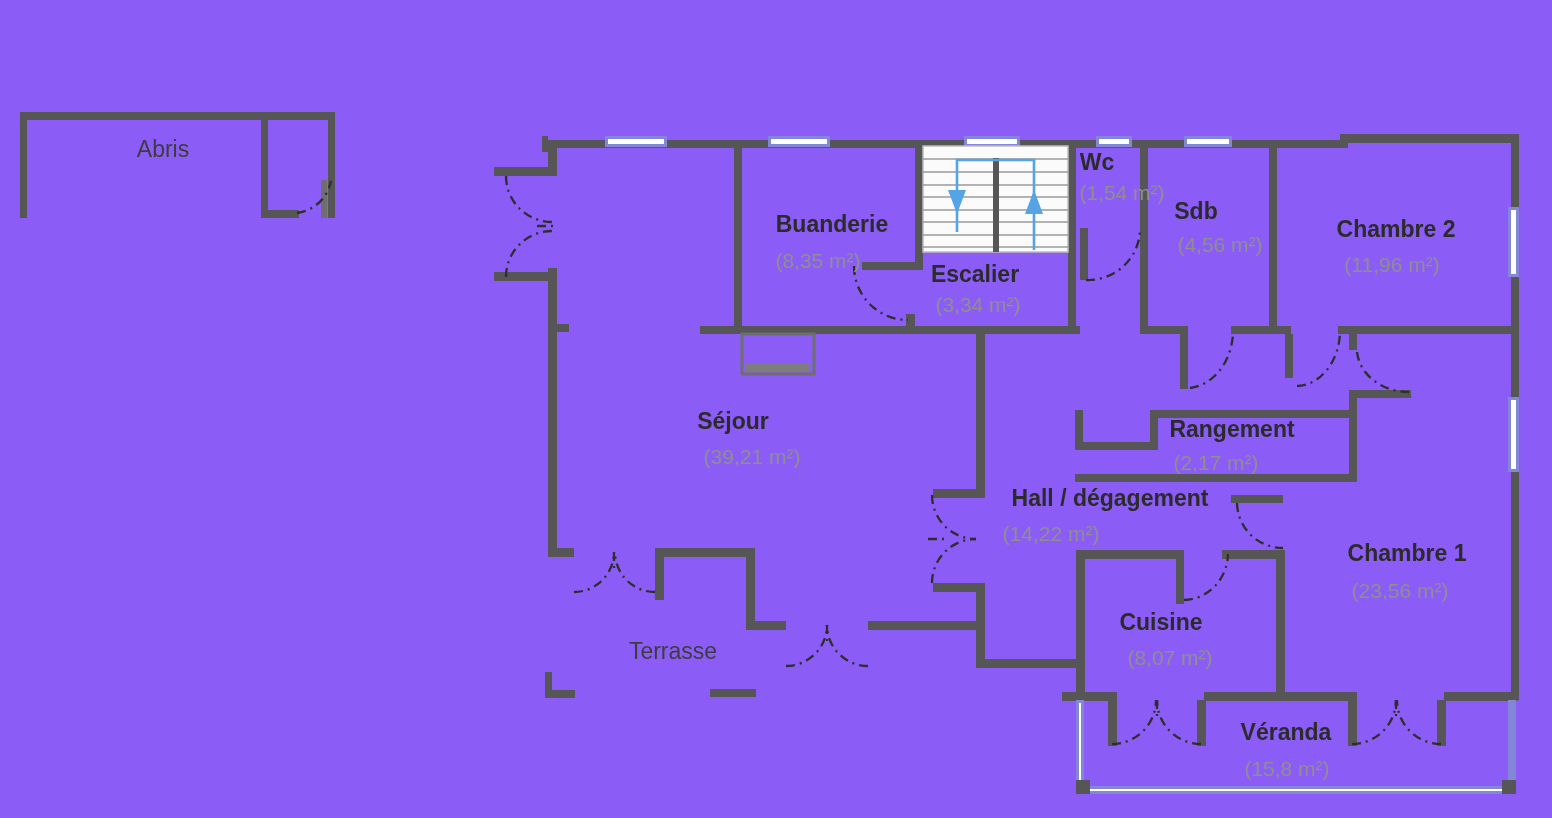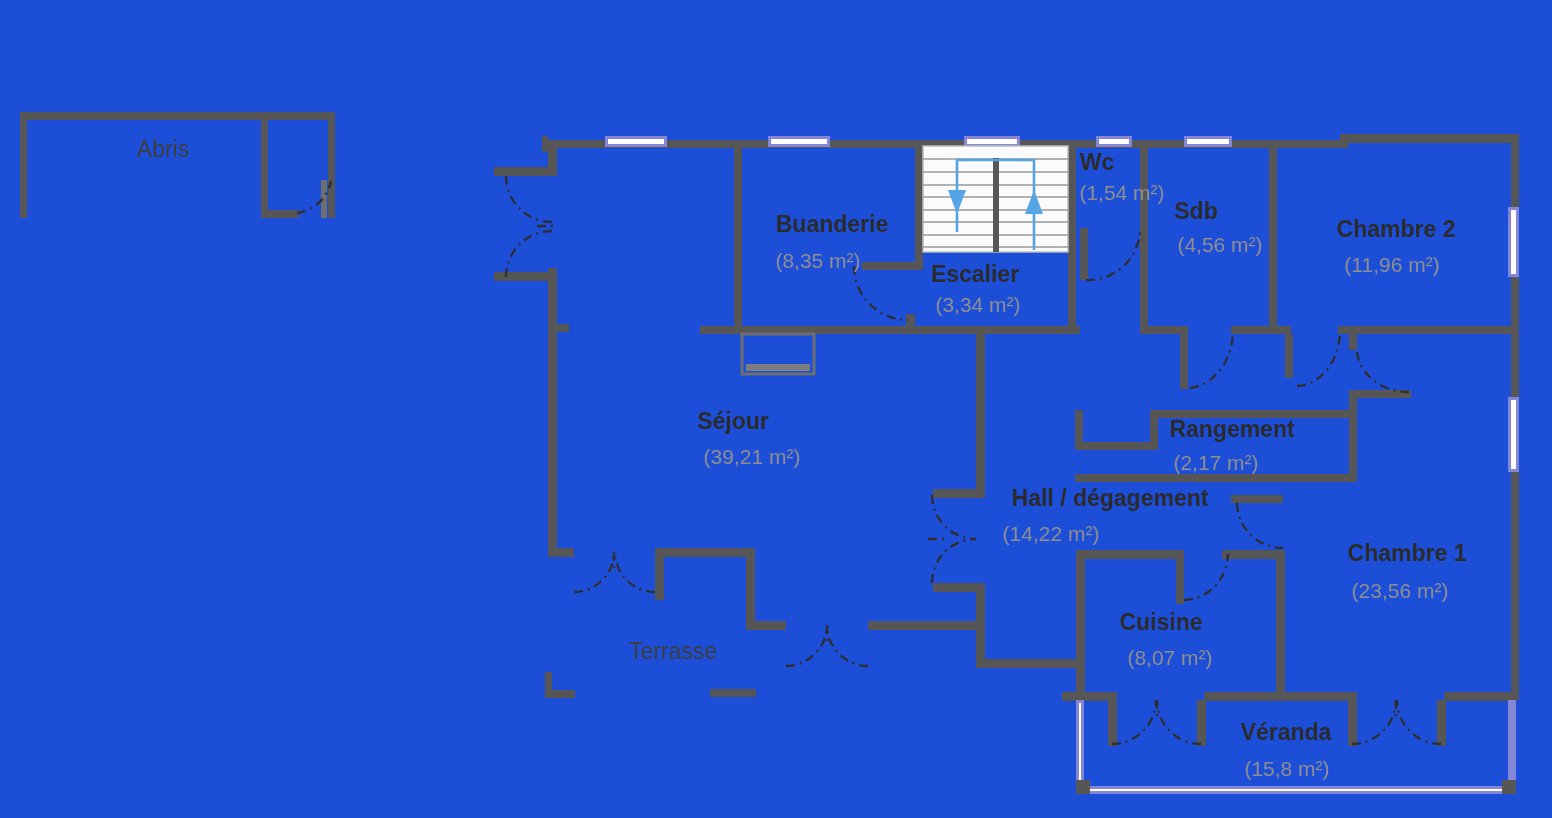--- a/index.html
+++ b/index.html
@@ -1,16 +1,16 @@
 <!DOCTYPE html>
 <html style="--wall: #565656; --window-blue: #8486d8; --stair-blue: #55a4e6; --room-name: #2b2b2b; --room-area: #8f8f8f;"><head>
 <meta charset="utf-8">
 <style>
   html,body{margin:0;padding:0;background:#ffffff;}
-  .stage{position:relative;width:1552px;height:818px;background:#1d4ed8;overflow:hidden;
+  .stage{position:relative;width:1552px;height:818px;background:#8b5cf6;overflow:hidden;
          font-family:"Liberation Sans","DejaVu Sans",sans-serif;text-align:right;}
   svg text{font-family:"Liberation Sans","DejaVu Sans",sans-serif;}
   .room-name{font-weight:bold;fill:var(--room-name,#2b2b2b);font-size:23px;}
   .room-area{fill:var(--room-area,#8f8f8f);font-size:21px;}
   .zone-label{fill:#3d3d3d;font-size:23px;}
   .wall{fill:var(--wall,#565656);}
   .wall-lite{fill:#6e6e6e;}
   .door{stroke:#2e2e2e;stroke-width:2.3;fill:none;stroke-dasharray:9 5 2 5;}
   .win{fill:var(--window-blue,#8486d8);}
   .win-core{fill:#ffffff;}

